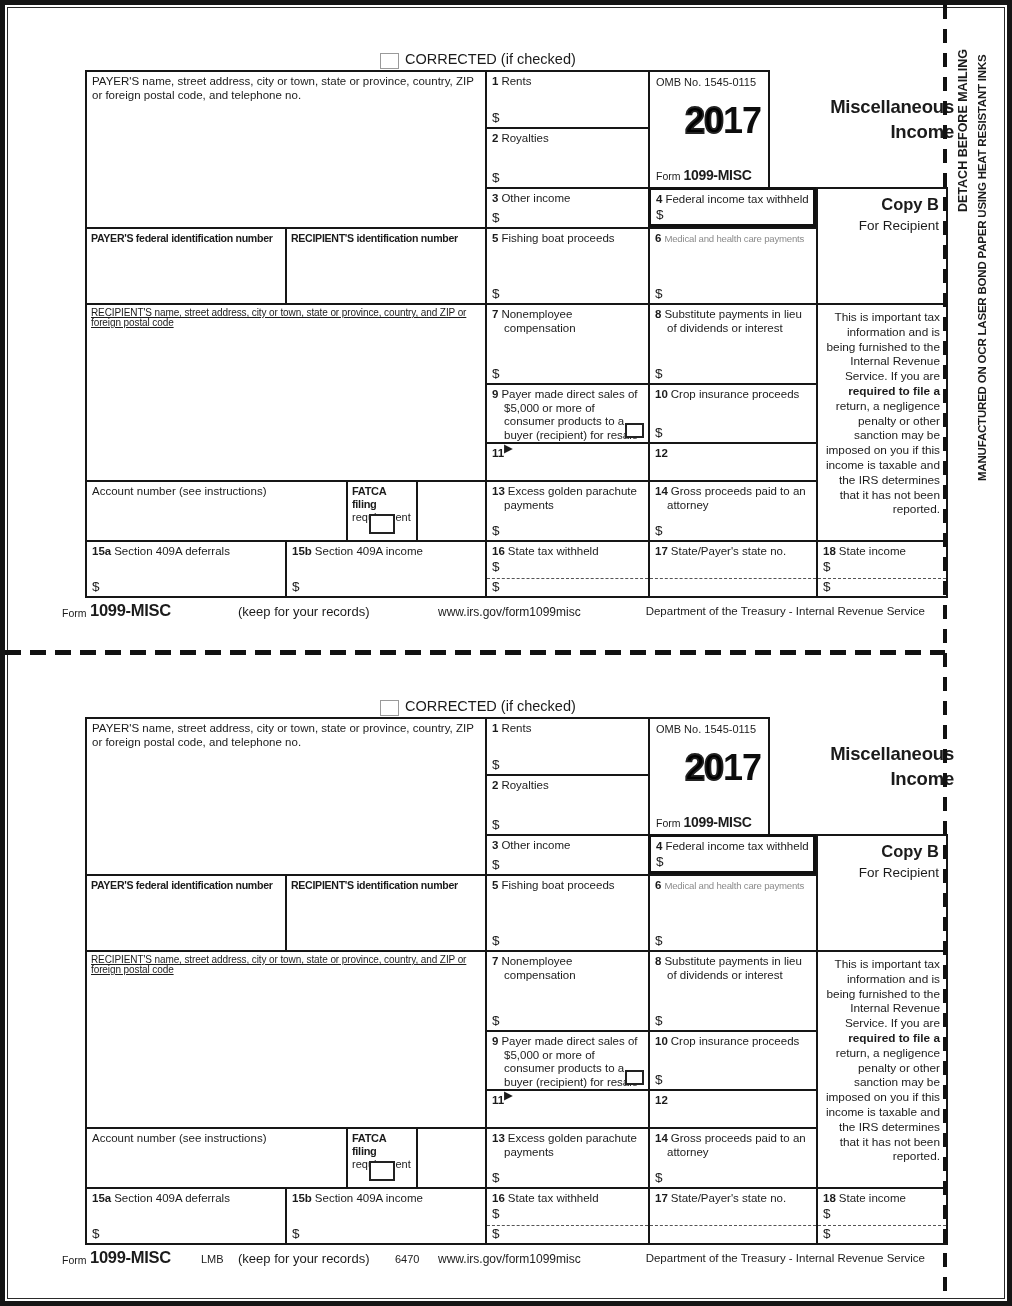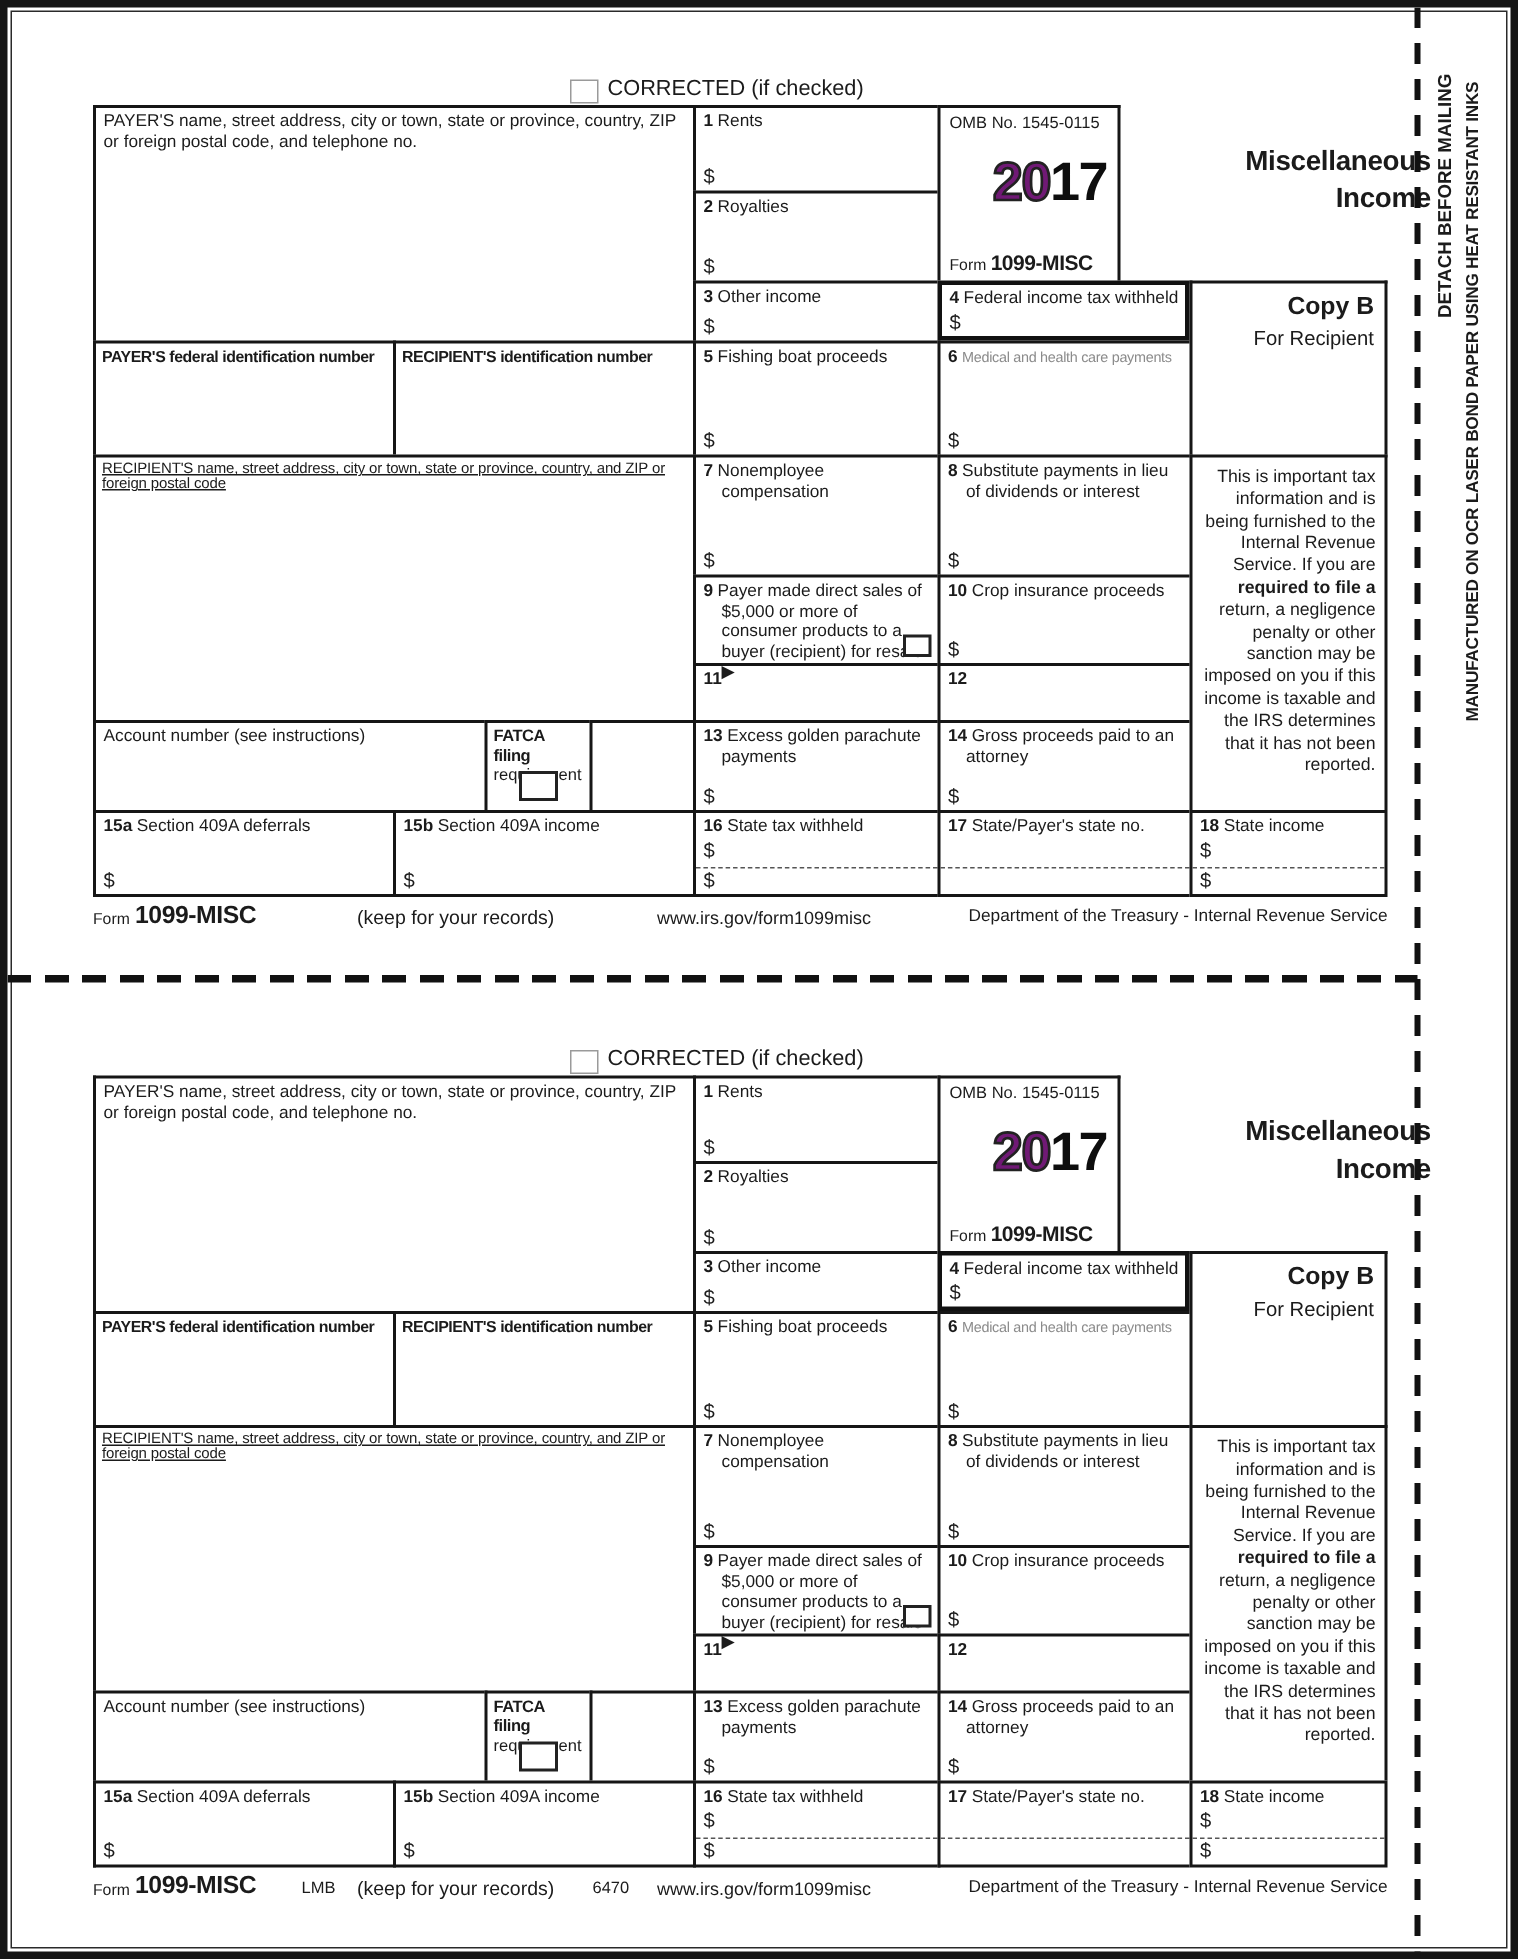--- a/index.html
+++ b/index.html
@@ -18,41 +18,41 @@
         font-weight:bold;color:#1b1b1b;}
   .vtext.detach{left:951px;top:207px;font-size:12.5px;}
   .vtext.manu{left:971px;top:476px;font-size:11.5px;letter-spacing:-0.2px;}
 
   
   .copy-slot{position:absolute;left:57px;width:866px;height:572px;}
   .copy-slot.c1{top:47px;}
   .copy-slot.c2{top:694px;}
   .form-copy{position:relative;width:866px;height:572px;}
 
-  .cell{position:absolute;box-sizing:border-box;border:0 solid #161616;}
+  .cell{position:absolute;box-sizing:border-box;border:0 solid #161616;margin-left:23px;}
   .bl{border-left-width:2px}.bt{border-top-width:2px}.br{border-right-width:2px}.bb{border-bottom-width:2px}
 
   .lbl{margin:0;font-size:11.5px;line-height:13.5px;padding:3px 3px 0 17px;text-indent:-12px;}
   .bnum{font-weight:bold;margin-right:3px;}
   .gray-lbl .blab{color:#8b8b8b;font-size:9.6px;letter-spacing:-0.2px;}
   .idlab{margin:0;font-weight:bold;font-size:10.6px;line-height:12px;letter-spacing:-0.3px;padding:3px 2px 0 4px;}
   .smalllab{margin:0;font-size:10px;line-height:10px;letter-spacing:-0.1px;padding:3px 2px 0 4px;text-decoration:underline;}
   .dollar{position:absolute;left:5px;bottom:2px;font-size:13.5px;}
   .dollar.midpos{bottom:auto;top:17px;}
   .dashline{position:absolute;left:0;right:0;top:36px;border-top:1.5px dashed #555;}
   .cb{position:absolute;box-sizing:border-box;border:2px solid #222;background:#fff;}
 
   
   .corr-cb{position:absolute;left:318px;top:1px;width:17px;height:14px;border:1.5px solid #9a9a9a;background:#fff;}
   .corr-label{position:absolute;left:343px;top:-1px;font-size:14.5px;}
 
   
   .omb-text{font-size:11px;padding:4px 2px 0 6px;}
   .year{position:absolute;top:30px;right:7px;font-weight:bold;font-size:36px;letter-spacing:-1px;line-height:38px;}
-  .y20{color:#701a75;-webkit-text-stroke:1.8px #222;}
+  .y20{color:#000000;-webkit-text-stroke:1.8px #222;}
   .y17{color:#0d0d0d;}
   .omb-form{position:absolute;bottom:4px;left:6px;font-size:10.5px;}
   .omb-form .fnum{font-weight:bold;font-size:14px;letter-spacing:-0.3px;}
 
   .misc-title{position:absolute;left:685px;top:42px;width:172px;text-align:right;
         font-weight:bold;font-size:18.5px;line-height:25px;letter-spacing:-0.2px;padding-left:35px;}
   .copyb-line1{margin:0;font-weight:bold;font-size:16.5px;text-align:right;padding:6px 7px 0 0;}
   .copyb-line2{margin:0;font-weight:normal;font-size:13.5px;text-align:right;padding:4px 7px 0 0;}
   .instr{margin:0;padding:5px 6px 0 4px;font-size:11.8px;line-height:14.8px;text-align:right;}
 

